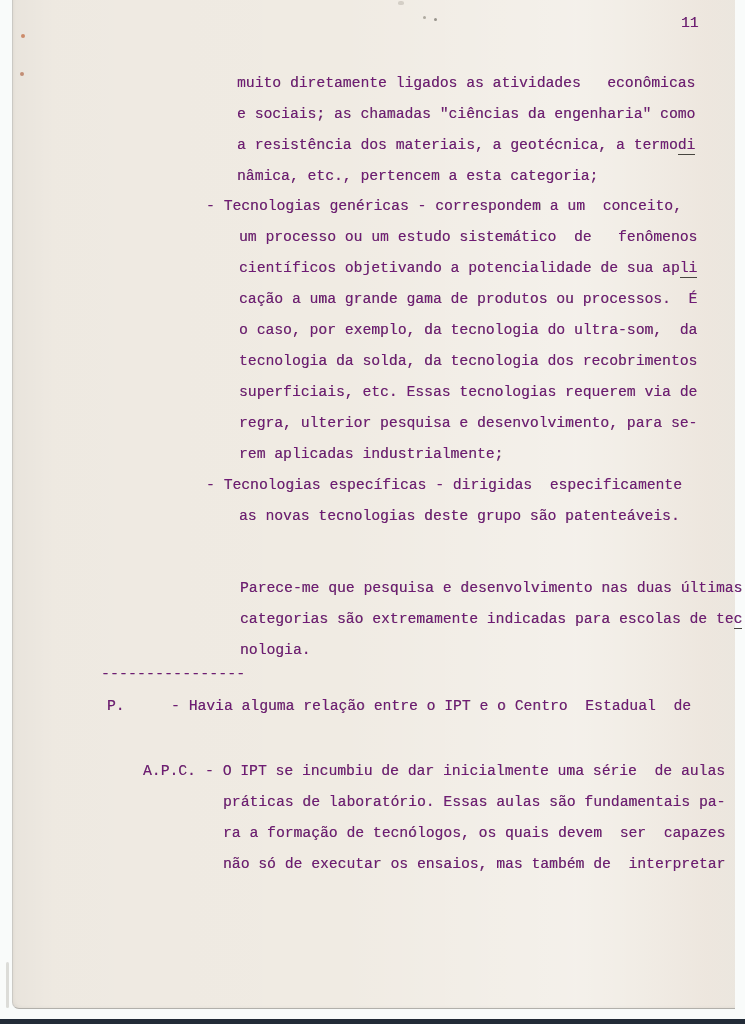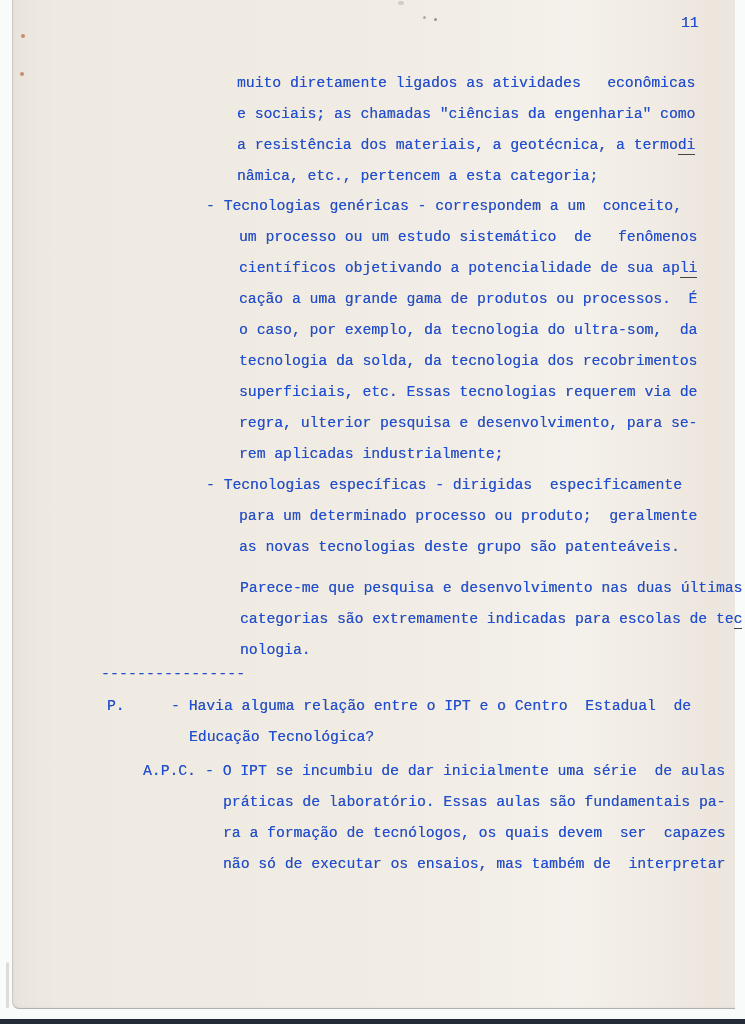--- a/index.html
+++ b/index.html
@@ -37,21 +37,21 @@
   
   .scanner-strip {
     position: absolute;
     left: 0; bottom: 0;
     width: 745px; height: 5px;
   }
   .typed {
     position: absolute;
     font-size: 14.7px;
     line-height: 31px;
-    color: #1d4ed8;
+    color: #701a75;
     text-shadow: 0.3px 0.3px 0.5px rgba(62,60,57,0.55);
   }
   .line { white-space: pre; }
   .list .line.ind { padding-left: 33px; }
   .qa-text .line.ind { padding-left: 18px; }
   .ul { border-bottom: 1.4px solid #47453f; padding-bottom: 1px; }
   
   .page-number    { left: 681px; top: 8px;   }
   .intro          { left: 237px; top: 68px;  }
   .item-generic   { left: 206px; top: 191px; }
@@ -97,36 +97,34 @@
 
   <div class="typed intro">
       <div class="line"><span>muito diretamente ligados as atividades   econômicas</span></div>
       <div class="line"><span>e sociais; as chamadas "ciências da engenharia" como</span></div>
       <div class="line"><span>a resistência dos materiais, a geotécnica, a termo</span><span class="ul">di</span></div>
       <div class="line"><span>nâmica, etc., pertencem a esta categoria;</span></div>
     </div>
 
   <div class="typed list item-specific">
       <div class="line"><span>- Tecnologias específicas - dirigidas  especificamente</span></div>
-      <div class="line ind"><span>para um determinado processo ou produto;  geralmente</span></div>
       <div class="line ind"><span>as novas tecnologias deste grupo são patenteáveis.</span></div>
     </div>
 
   <div class="typed closing">
       <div class="line"><span>Parece-me que pesquisa e desenvolvimento nas duas últimas</span></div>
       <div class="line"><span>categorias são extremamente indicadas para escolas de te</span><span class="ul">c</span></div>
       <div class="line"><span>nologia.</span></div>
     </div>
 
   <div class="typed separator">----------------</div>
 
   <div class="typed qa-speaker-p">P.</div>
   <div class="typed qa-text qa-text-p">
       <div class="line"><span>- Havia alguma relação entre o IPT e o Centro  Estadual  de</span></div>
-      <div class="line ind"><span>Educação Tecnológica?</span></div>
     </div>
 
   <div class="typed qa-speaker-apc">A.P.C.</div>
   <div class="typed qa-text qa-text-apc">
       <div class="line"><span>- O IPT se incumbiu de dar inicialmente uma série  de aulas</span></div>
       <div class="line ind"><span>práticas de laboratório. Essas aulas são fundamentais pa-</span></div>
       <div class="line ind"><span>ra a formação de tecnólogos, os quais devem  ser  capazes</span></div>
       <div class="line ind"><span>não só de executar os ensaios, mas também de  interpretar</span></div>
     </div>
 

